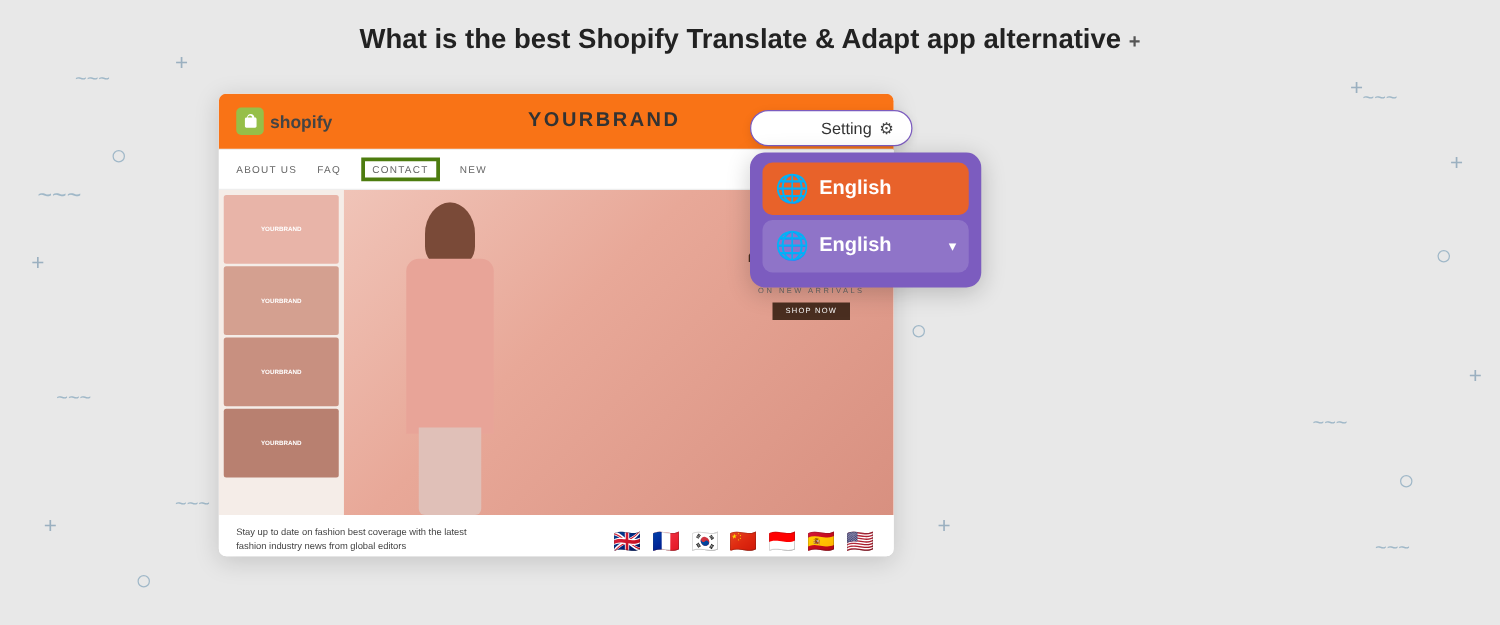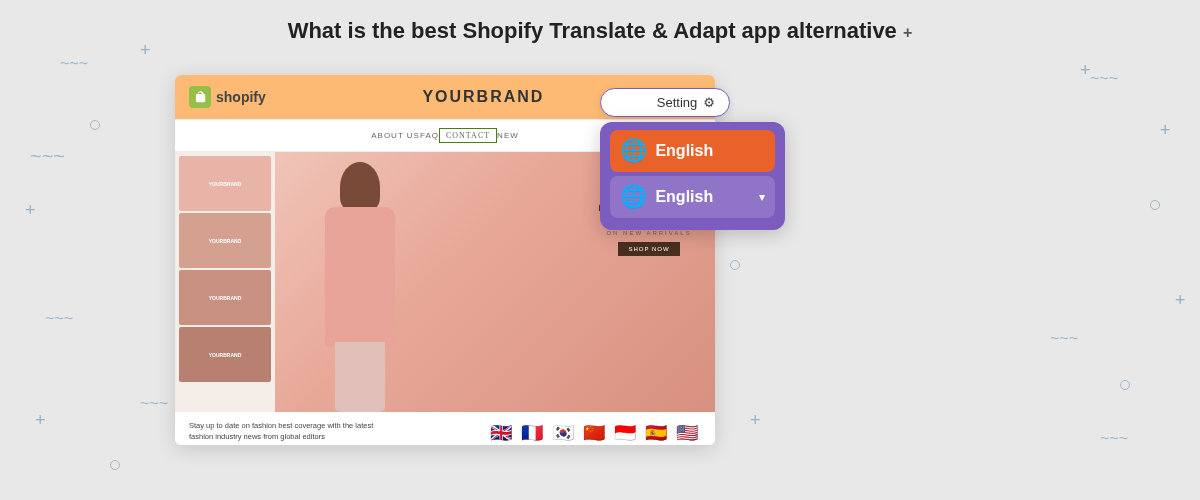--- a/index.html
+++ b/index.html
@@ -37,21 +37,21 @@
       width: 540px;
       height: 370px;
       background: white;
       border-radius: 6px;
       overflow: hidden;
       box-shadow: 0 4px 20px rgba(0,0,0,0.15);
     }
 
     
     .shopify-header {
-      background: #fdba74;
+      background: #f97316;
       display: flex;
       align-items: center;
       padding: 8px 14px;
       border-bottom: 1px solid #eee;
       height: 45px;
     }
     .shopify-logo {
       display: flex;
       align-items: center;
       gap: 5px;
@@ -77,37 +77,37 @@
       font-weight: 900;
       color: #333;
       letter-spacing: 2px;
     }
 
     
     .shopify-nav {
       background: white;
       display: flex;
       align-items: center;
-      justify-content: center;
+      justify-content: flex-start;
+      gap: 16px;
       padding: 6px 14px;
       border-bottom: 1px solid #eee;
       height: 32px;
     }
     .nav-item {
       font-size: 8px;
       color: #666;
       letter-spacing: 1px;
       text-transform: uppercase;
     }
     .nav-contact {
-      border: 1px solid #4d7c0f;
+      border: 3px solid #4d7c0f;
       padding: 2px 6px;
       font-size: 8px;
       color: #666;
-      font-family: Liberation Serif, serif;
     }
 
     
     .hero-area {
       display: flex;
       height: 260px;
       background: #f5ede8;
     }
     .hero-left {
       width: 100px;

